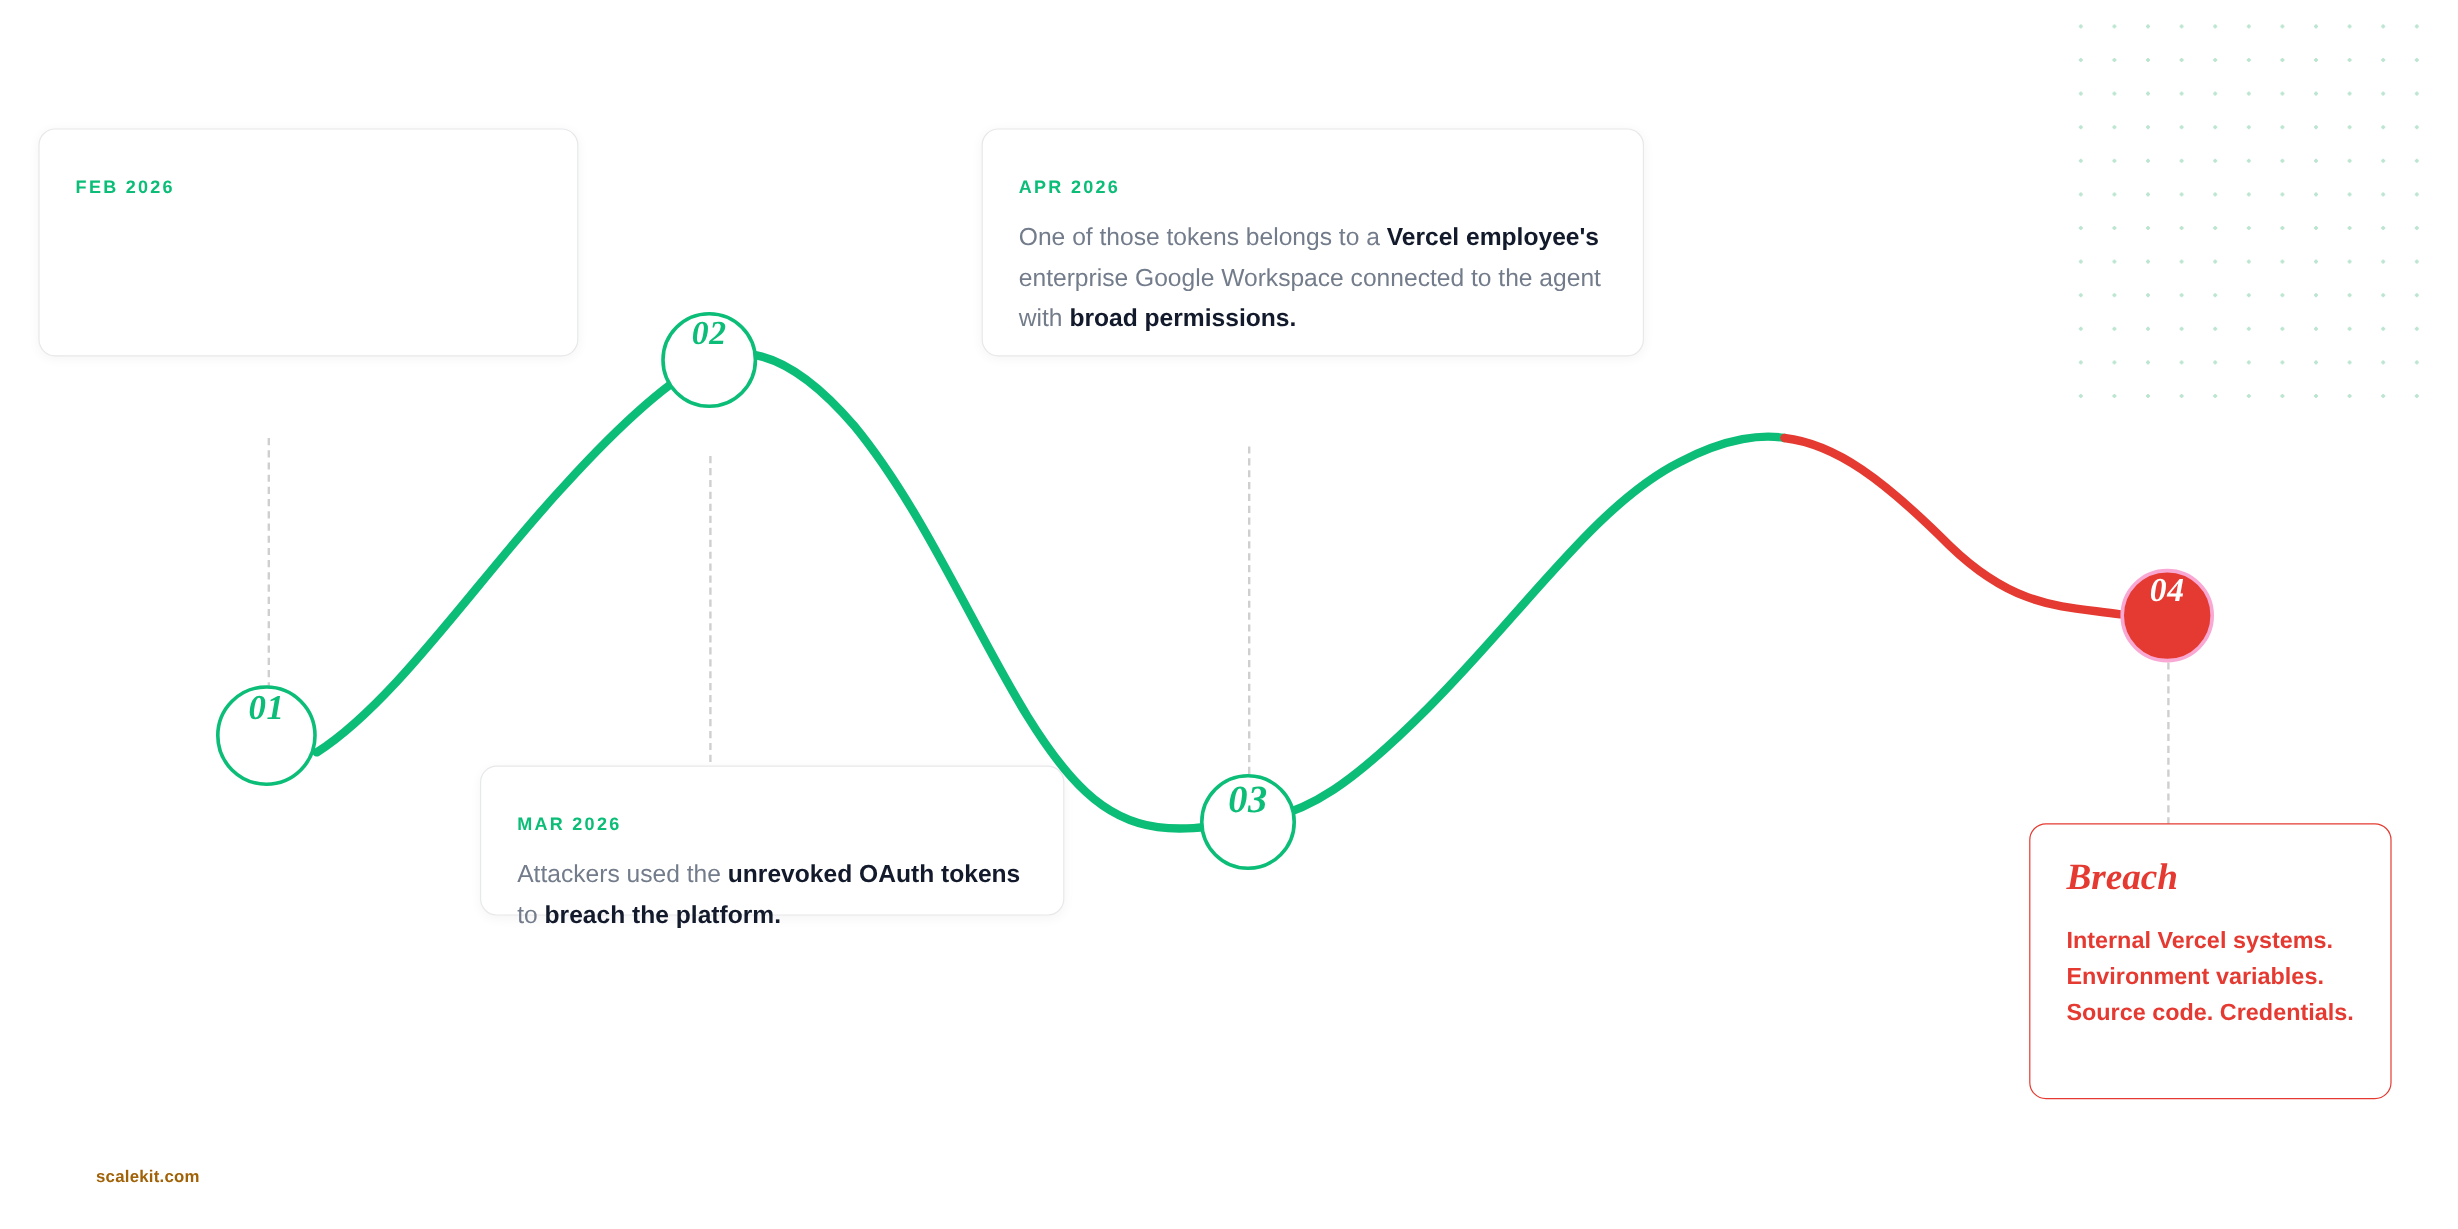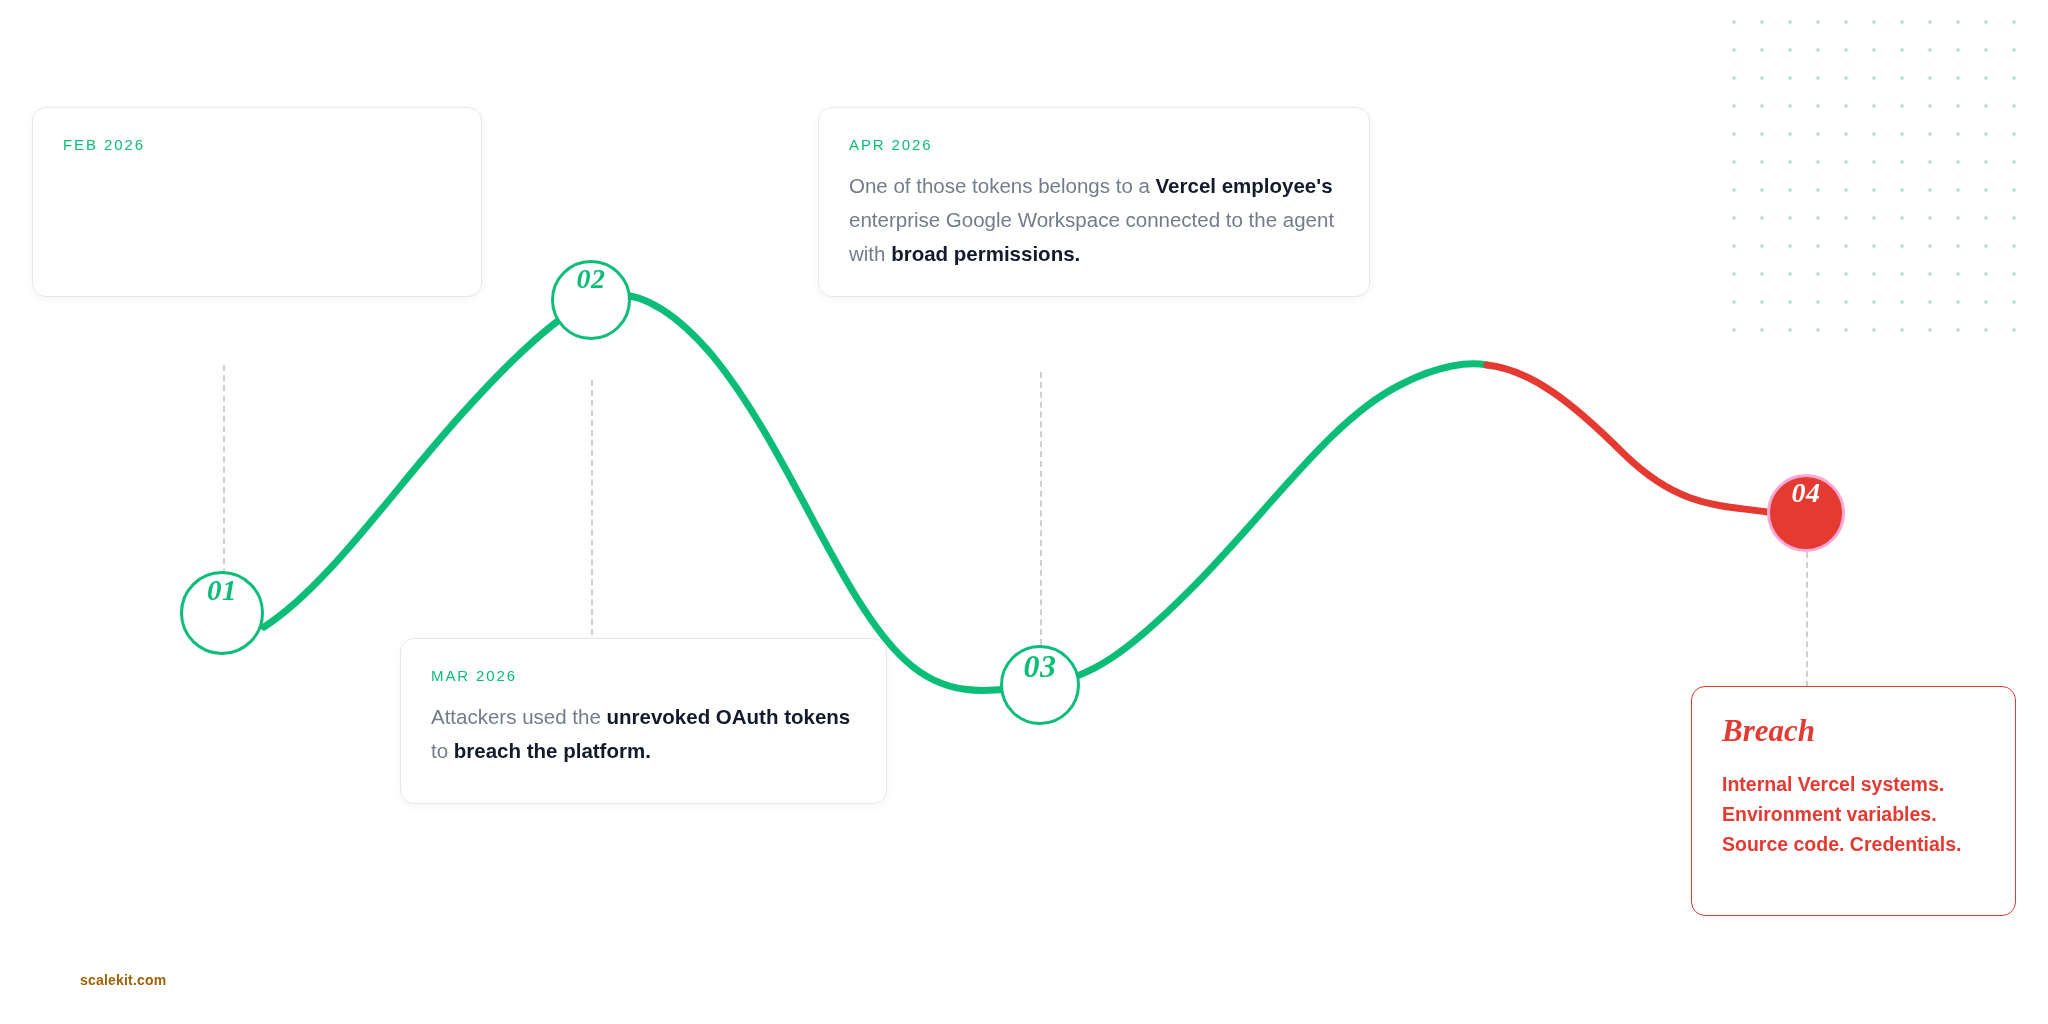--- a/index.html
+++ b/index.html
@@ -69,41 +69,41 @@
     background:#ffffff;
     border:1px solid #e7e8ea;
     border-radius:14px;
     box-shadow:0 2px 10px rgba(16,24,40,.045);
     box-sizing:border-box;
     padding:28px 30px 26px 30px;
   }
   .card .eyebrow{
     color:#0bbd77;
     font-size:15px;
-    font-weight:400;
+    font-weight:700;
     letter-spacing:1.9px;
-    margin:0 0 16px 0;
+    margin:12px 0 16px 0;
   }
   .card .body{
     color:#737c8b;
     font-size:20.5px;
     line-height:1.65;
     margin:0;
     font-weight:400;
   }
   .card .body b{color:#121a2b;font-weight:700;}
 
   #card-feb{left:32px;top:107px;width:450px;height:190px;}
   #card-apr{left:818px;top:107px;width:552px;height:190px;}
-  #card-mar{left:400px;top:638px;width:487px;height:166px;}
+  #card-mar{left:400px;top:638px;width:487px;height:125px;}
 
   
   #card-breach{
     position:absolute;
-    left:1691px;top:686px;width:325px;height:230px;
+    left:1691px;top:686px;width:302px;height:230px;
     background:#ffffff;
     border:1.6px solid #e53a31;
     border-radius:14px;
     box-sizing:border-box;
     padding:28px 30px;
   }
   #card-breach .breach-title{
     font-family:"Liberation Serif", serif;
     font-style:italic;font-weight:700;
     color:#e53a31;

